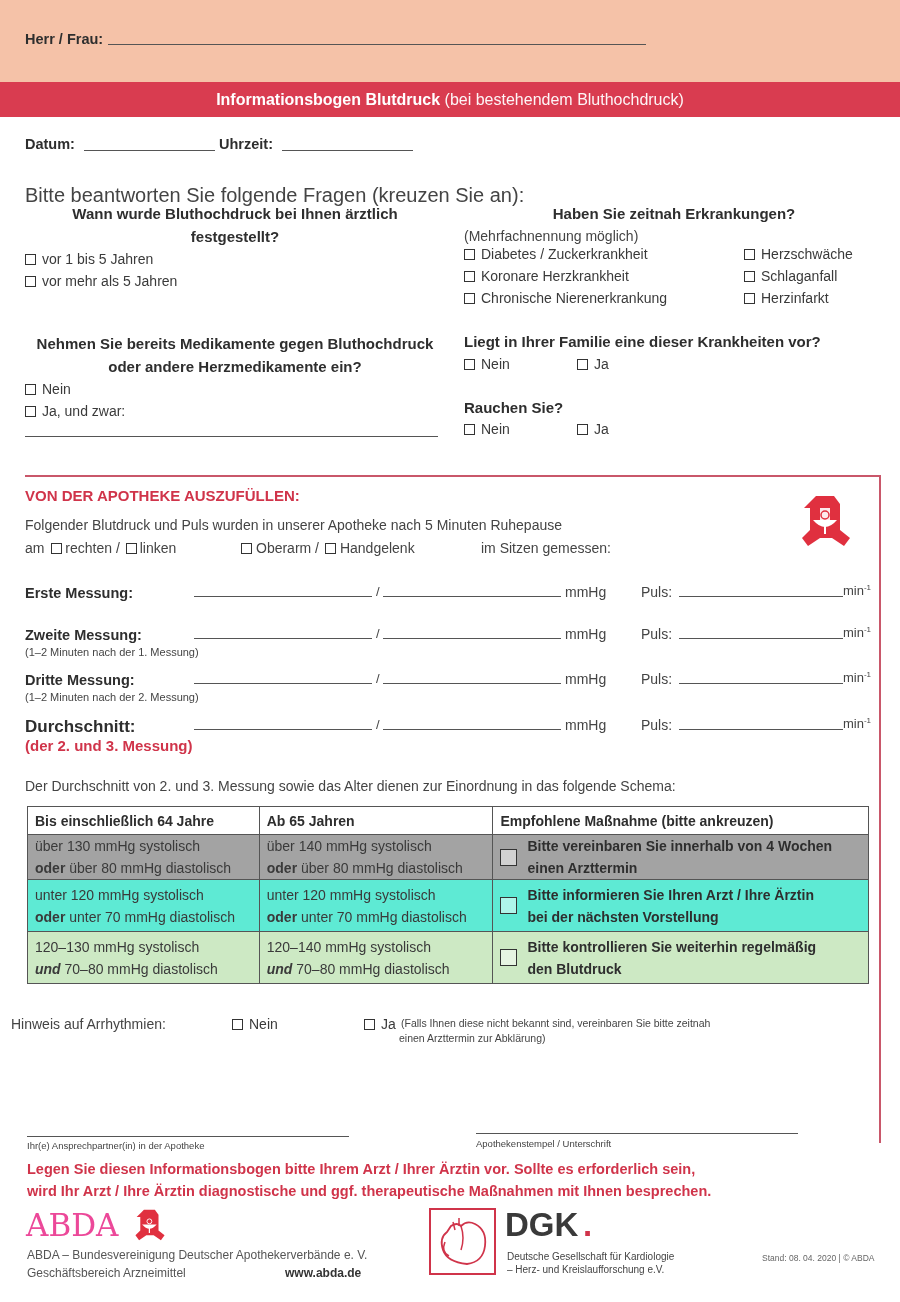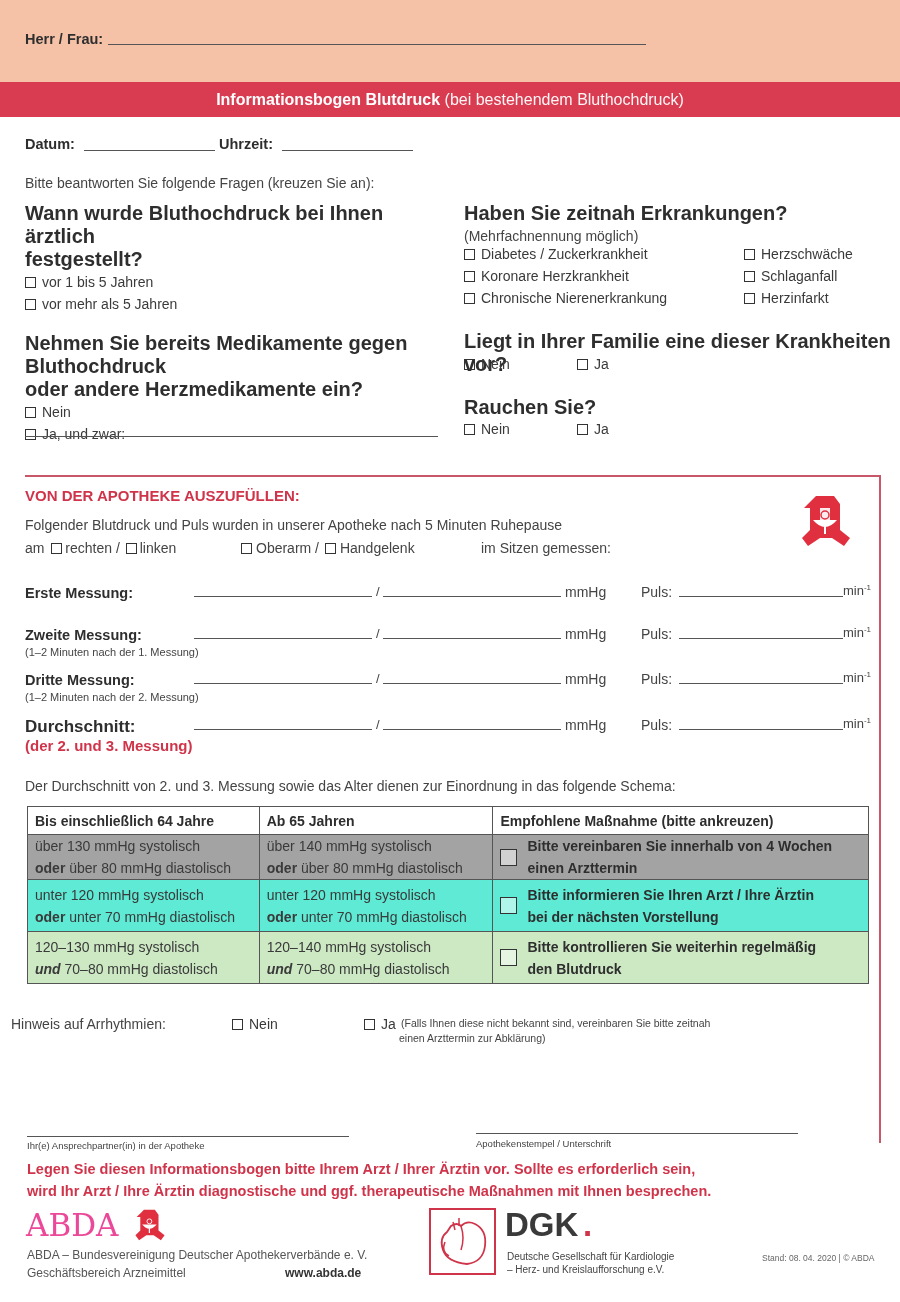--- a/index.html
+++ b/index.html
@@ -13,21 +13,21 @@
   .red { color: #d0344a; }
   .line { border-bottom: 1px solid #555; height: 1px; }
   .cb { display: inline-block; width: 11px; height: 11px; border: 1px solid #333; vertical-align: -1px; margin-right: 6px; background: transparent; }
   .cb-lg { display: inline-block; width: 17px; height: 17px; border: 1.5px solid #333; background: rgba(255,255,255,0.5); }
 
   
   #top-band { left: 0; top: 0; width: 900px; height: 82px; background: #f5c2a8; }
   #title-band { left: 0; top: 82px; width: 900px; height: 35px; background: #d93c50; color: #fff; font-size: 16px; text-align: center; line-height: 35px; }
   #title-band .light { font-weight: normal; opacity: 0.95; }
 
-  .q { font-size: 20px; font-weight: bold; color: #2e2e2e; line-height: 23px; }
+  .q { font-size: 15px; font-weight: bold; color: #2e2e2e; line-height: 23px; text-align: center; }
   .opt { font-size: 14px; color: #3a3a3a; line-height: 22px; white-space: nowrap; }
 
   
   #frame-top { left: 25px; top: 475px; width: 856px; height: 1.5px; background: #c9576a; }
   #frame-right { left: 879px; top: 475px; width: 1.5px; height: 668px; background: #c9576a; }
 
   .meas-label { font-size: 14.5px; font-weight: bold; color: #2e2e2e; }
   .meas-sub { font-size: 11px; color: #444; }
   .unit { font-size: 14px; color: #444; }
   sup { font-size: 8px; }
@@ -56,21 +56,21 @@
 <div id="title-band" class="abs">
   <span class="b">Informationsbogen Blutdruck</span>
   <span class="light">(bei bestehendem Bluthochdruck)</span>
 </div>
 
 <span class="abs b dark" style="left:25px; top:136px; font-size:14.5px;">Datum:</span>
 <div class="abs line" style="left:84px; top:150px; width:131px;"></div>
 <span class="abs b dark" style="left:219px; top:136px; font-size:14.5px;">Uhrzeit:</span>
 <div class="abs line" style="left:282px; top:150px; width:131px;"></div>
 
-<span class="abs gray" style="left:25px; top:175px; font-size:14px;">Bitte beantworten Sie folgende Fragen (kreuzen Sie an):</span>
+<span class="abs gray" style="left:25px; top:184px; font-size:20px;">Bitte beantworten Sie folgende Fragen (kreuzen Sie an):</span>
 
 <div class="abs" style="left:25px; top:202px; width:420px;">
   <div class="q">Wann wurde Bluthochdruck bei Ihnen ärztlich</div>
   <div class="q">festgestellt?</div>
   <div class="opt"><span class="cb"></span><span>vor 1 bis 5 Jahren</span></div>
   <div class="opt"><span class="cb"></span><span>vor mehr als 5 Jahren</span></div>
 </div>
 
 <div class="abs" style="left:25px; top:332px; width:420px;">
   <div class="q">Nehmen Sie bereits Medikamente gegen Bluthochdruck</div>

